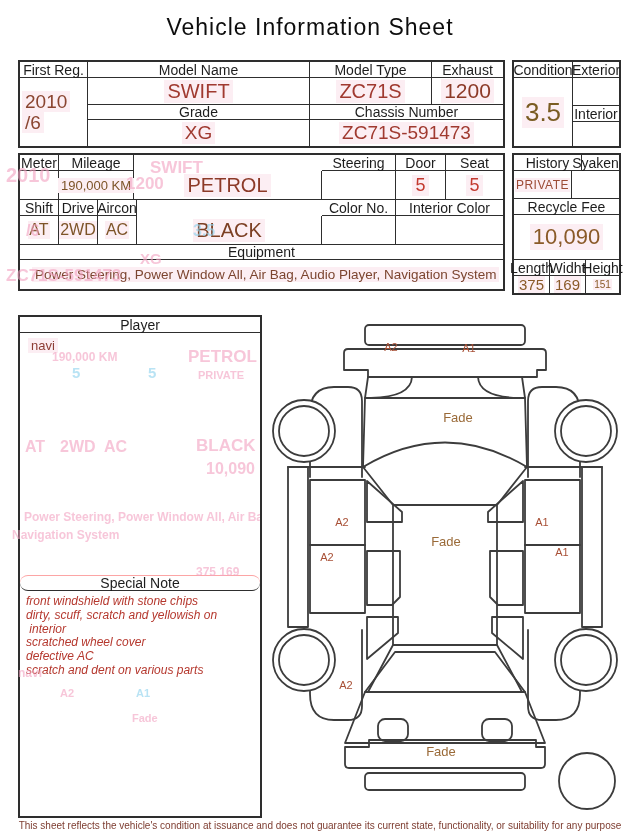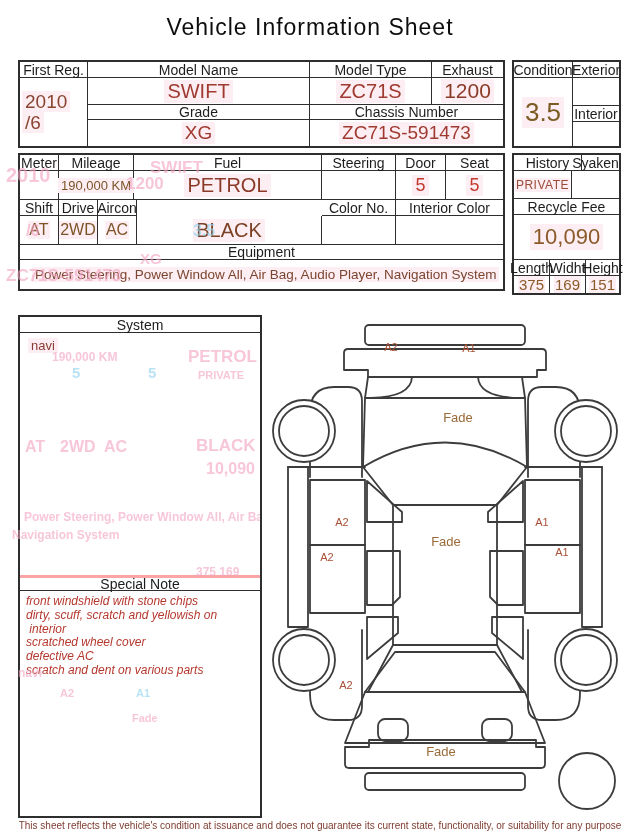--- a/index.html
+++ b/index.html
@@ -6,21 +6,21 @@
   body{font-family:"Liberation Sans",sans-serif;}
   .sheet{position:relative;width:640px;height:835px;background:#fff;overflow:hidden;}
   .title{position:absolute;top:14px;left:0;width:620px;text-align:center;font-size:23px;
          font-weight:500;letter-spacing:1px;color:#0d0d0d;}
   .box{position:absolute;border:2px solid #2e2e2e;box-sizing:border-box;background:transparent;}
   .cell{position:absolute;display:flex;align-items:center;justify-content:center;
         box-sizing:border-box;white-space:nowrap;overflow:visible;}
   .h{font-size:14px;color:#1d1d1d;}
   .br{border-right:1px solid #2e2e2e;}
   .bb{border-bottom:1px solid #2e2e2e;}
-  .bt{border-top:3px solid #fca5a5;}
+  .bt{border-top:1px solid #fca5a5;border-radius:8px;}
   .hl{background:#fceef3;padding:0 3px;}
   .c-red{color:#a03a30;} .c-bred{color:#c3392e;} .c-brown{color:#7d5428;}
   .c-gold{color:#8a5a28;} .c-olive{color:#7a5c22;} .c-dred{color:#8c3a28;}
   .c-choc{color:#7c4024;} .c-eq{color:#7c4530;} .c-frv{color:#8a4530;}
   .c-priv{color:#9c4a35;letter-spacing:.5px;} .c-navi{color:#8c3c34;}
   .c-disc{color:#7d3c30;}
   .ghost{position:absolute;font-weight:700;pointer-events:none;white-space:nowrap;z-index:5;}
   .g-p{color:rgba(242,163,193,.62);} .g-c{color:rgba(148,213,238,.66);}
   .noteline{font-size:12px;line-height:13.8px;color:#b5382e;white-space:pre;font-style:italic;}
   .navi{position:absolute;left:8px;top:21px;font-size:13px;}
@@ -72,21 +72,20 @@
         <span class="hl c-olive" style="font-size:26px">3.5</span>
       </div>
     <div class="cell bb" style="left:59px;top:16px;width:46px;height:28px"></div>
     <div class="cell h bb" style="left:59px;top:44px;width:46px;height:16px">Interior</div>
     <div class="cell" style="left:59px;top:60px;width:46px;height:24px"></div>
   </div>
 
   <div class="box" style="left:18px;top:153px;width:487px;height:138px">
     <div class="cell h br bb" style="left:0;top:0;width:39px;height:16px">Meter</div>
     <div class="cell h br bb" style="left:39px;top:0;width:75px;height:16px">Mileage</div>
-    <div class="cell h br bb" style="left:114px;top:0;width:188px;height:16px">Fuel</div>
     <div class="cell h br bb" style="left:302px;top:0;width:74px;height:16px">Steering</div>
     <div class="cell h br bb" style="left:376px;top:0;width:50px;height:16px">Door</div>
     <div class="cell h bb" style="left:426px;top:0;width:57px;height:16px">Seat</div>
     <div class="cell br bb" style="left:0;top:16px;width:39px;height:29px"></div>
     <div class="cell br bb" style="left:39px;top:16px;width:75px;height:29px">
         <span class="hl c-brown" style="font-size:13px">190,000 KM</span>
       </div>
     <div class="cell br bb" style="left:114px;top:16px;width:188px;height:29px">
         <span class="hl c-dred" style="font-size:20px">PETROL</span>
       </div>
@@ -136,26 +135,26 @@
     <div class="cell h br bb" style="left:0;top:105px;width:36px;height:16px">Length</div>
     <div class="cell h br bb" style="left:36px;top:105px;width:36px;height:16px">Widht</div>
     <div class="cell h bb" style="left:72px;top:105px;width:33px;height:16px">Height</div>
     <div class="cell br" style="left:0;top:121px;width:36px;height:17px">
         <span class="hl c-gold" style="font-size:15px;padding:0 1px">375</span>
       </div>
     <div class="cell br" style="left:36px;top:121px;width:36px;height:17px">
         <span class="hl c-gold" style="font-size:15px;padding:0 1px">169</span>
       </div>
     <div class="cell" style="left:72px;top:121px;width:33px;height:17px">
-        <span class="hl c-gold" style="font-size:15px;padding:0 1px">151</span>
+        <span class="hl c-gold" style="font-size:10px;padding:0 1px">151</span>
       </div>
   </div>
 
   <div class="box" style="left:18px;top:315px;width:244px;height:503px">
-    <div class="cell h bb" style="left:0;top:0;width:240px;height:16px">System</div>
+    <div class="cell h bb" style="left:0;top:0;width:240px;height:16px">Player</div>
     <div class="navi"><span class="hl c-navi">navi</span></div>
     <div class="cell h bt bb" style="left:0;top:258px;width:240px;height:16px">Special Note</div>
     <div style="position:absolute;left:6px;top:278px;width:232px">
       <div class="noteline">front windshield with stone chips</div>
       <div class="noteline">dirty, scuff, scratch and yellowish on</div>
       <div class="noteline"> interior</div>
       <div class="noteline">scratched wheel cover</div>
       <div class="noteline">defective AC</div>
       <div class="noteline">scratch and dent on various parts</div>
     </div>

